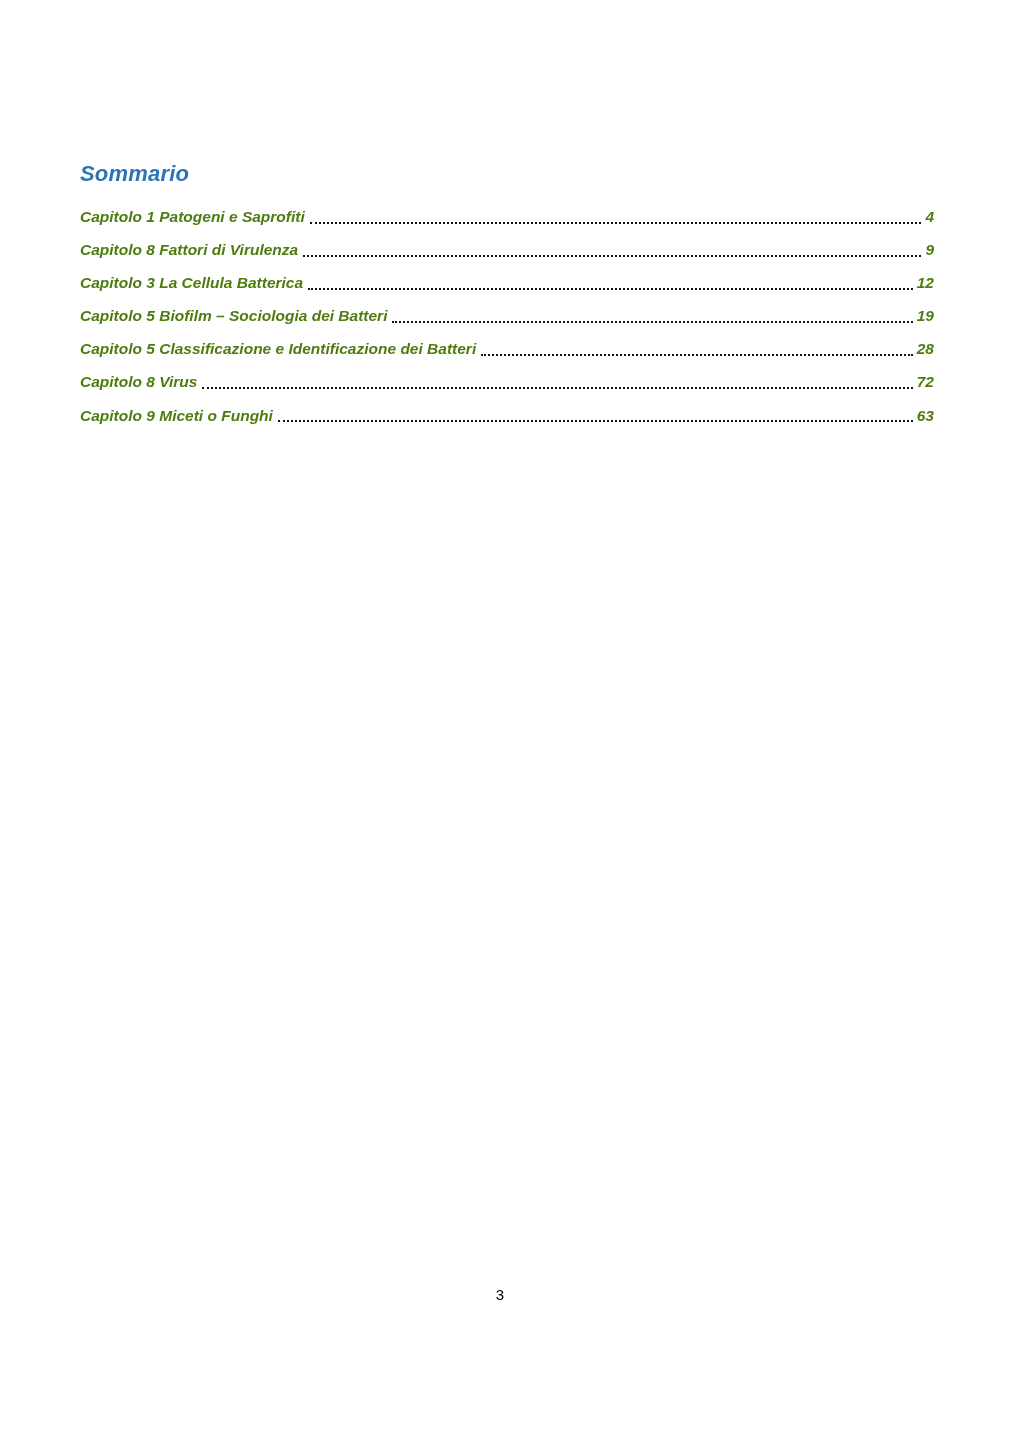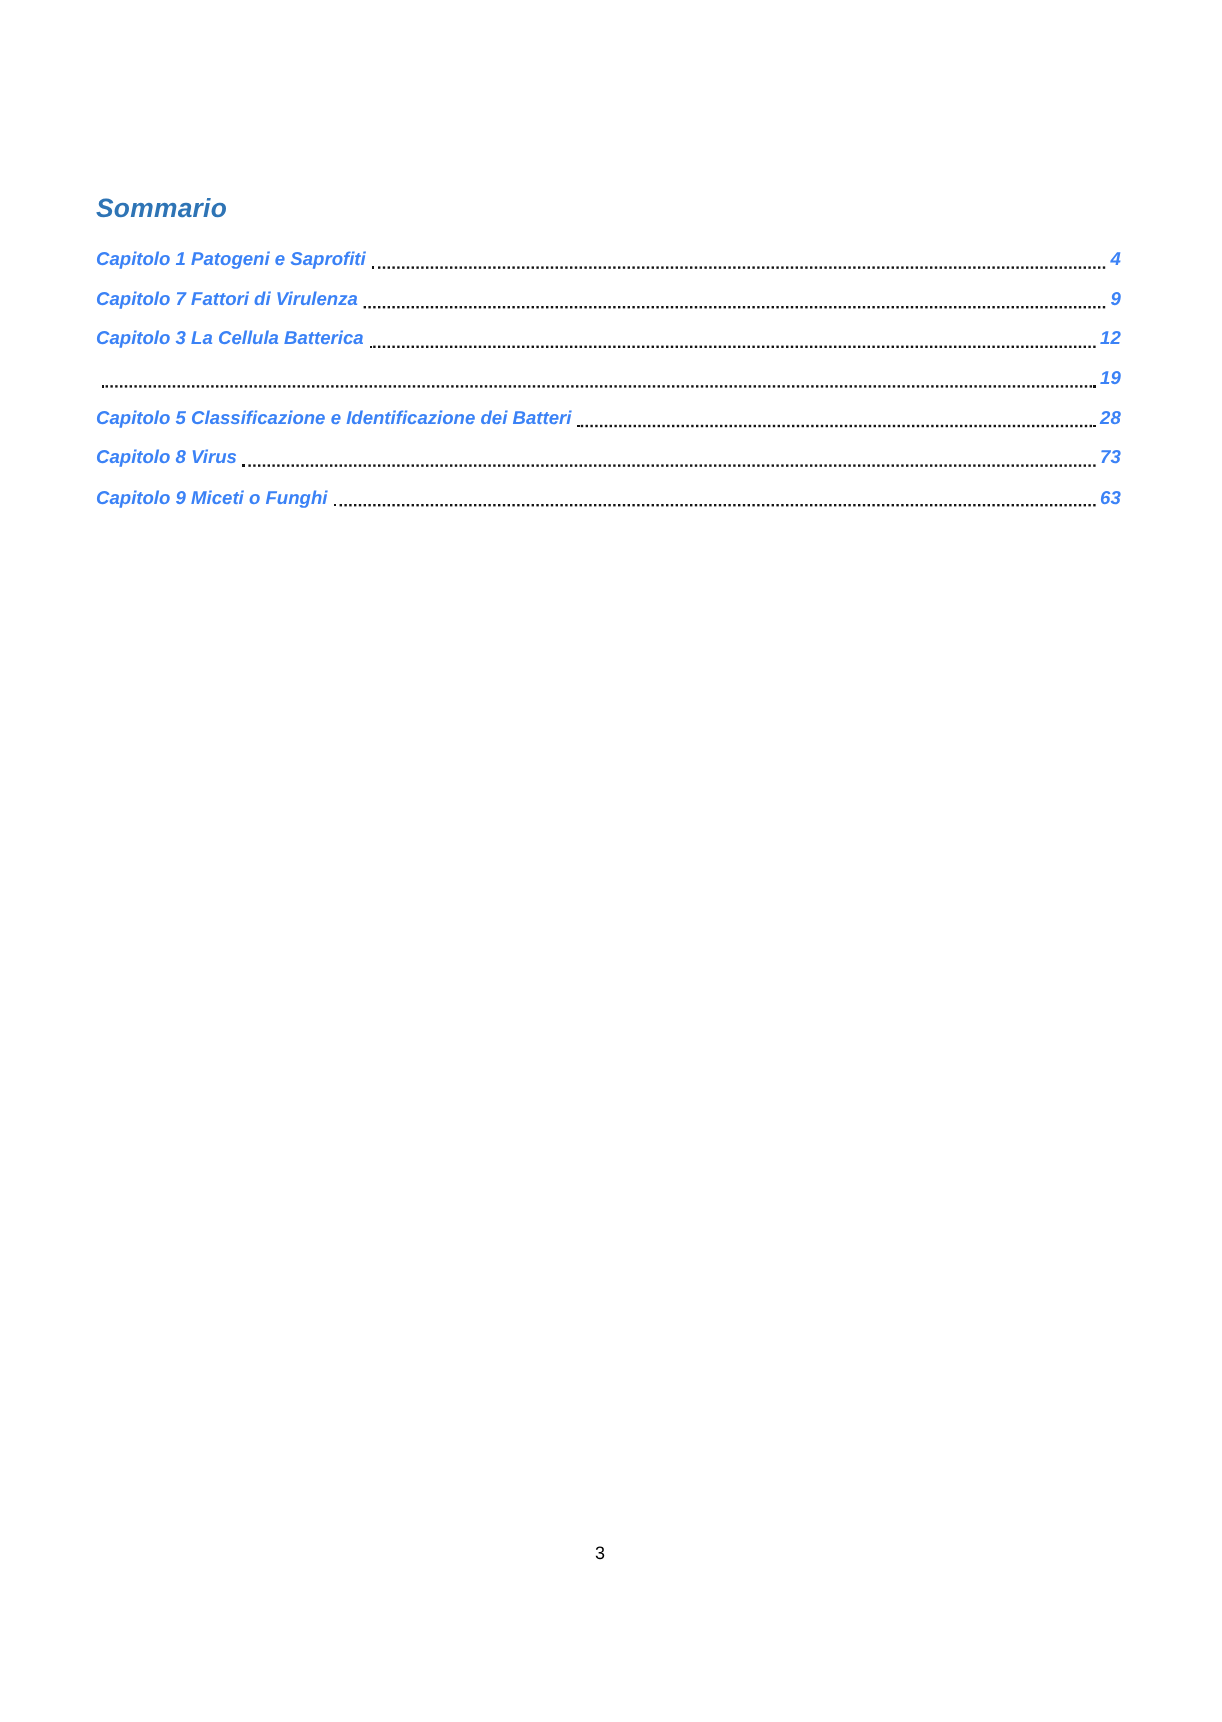--- a/index.html
+++ b/index.html
@@ -29,21 +29,21 @@
     margin-bottom: 13px;
   }
   .toc-list { width: 100%; }
   .toc-row {
     display: flex;
     height: 33.1px;
     line-height: 33.1px;
     font-size: 15.5px;
     font-weight: bold;
     font-style: italic;
-    color: #3b82f6;
+    color: #4d7c0f;
     cursor: pointer;
   }
   .toc-label { white-space: nowrap; }
   .toc-leader {
     flex: 1 1 auto;
     align-self: flex-end;
     border-bottom: 2.6px dotted #141414;
     margin: 0 4px 9.5px 5px;
     min-width: 12px;
   }
@@ -73,48 +73,49 @@
 
     <div class="toc-list">
 
       <div class="toc-row">
         <span class="toc-label">Capitolo 1 Patogeni e Saprofiti</span>
         <span class="toc-leader"></span>
         <span class="toc-page">4</span>
       </div>
 
       <div class="toc-row">
-        <span class="toc-label">Capitolo 7 Fattori di Virulenza</span>
+        <span class="toc-label">Capitolo 8 Fattori di Virulenza</span>
         <span class="toc-leader"></span>
         <span class="toc-page">9</span>
       </div>
 
       <div class="toc-row">
         <span class="toc-label">Capitolo 3 La Cellula Batterica</span>
         <span class="toc-leader"></span>
         <span class="toc-page">12</span>
       </div>
 
 
       <div class="toc-row">
+        <span class="toc-label">Capitolo 5 Biofilm – Sociologia dei Batteri</span>
         <span class="toc-leader"></span>
         <span class="toc-page">19</span>
       </div>
 
 
       <div class="toc-row">
         <span class="toc-label">Capitolo 5 Classificazione e Identificazione dei Batteri</span>
         <span class="toc-leader"></span>
         <span class="toc-page">28</span>
       </div>
 
       <div class="toc-row">
         <span class="toc-label">Capitolo 8 Virus</span>
         <span class="toc-leader"></span>
-        <span class="toc-page">73</span>
+        <span class="toc-page">72</span>
       </div>
 
       <div class="toc-row">
         <span class="toc-label">Capitolo 9 Miceti o Funghi</span>
         <span class="toc-leader"></span>
         <span class="toc-page">63</span>
       </div>
 
     </div>
   </div>

